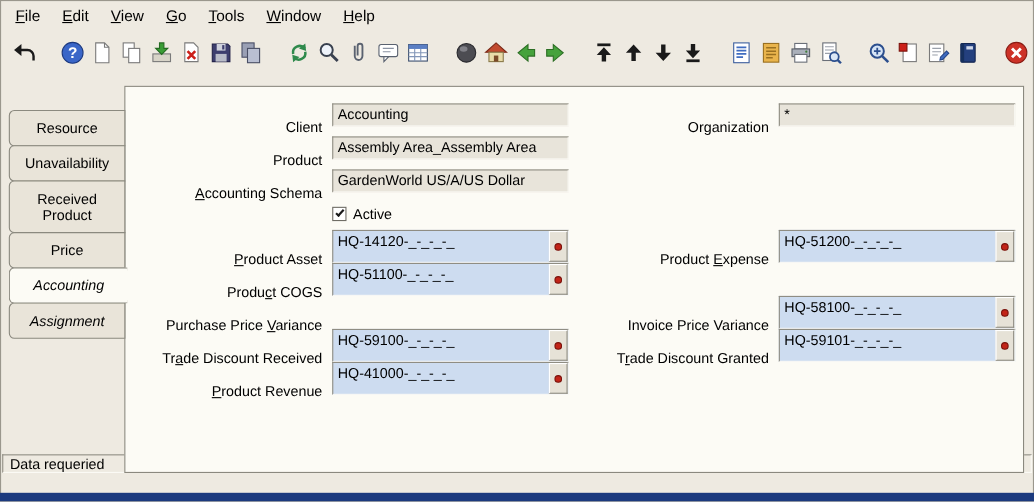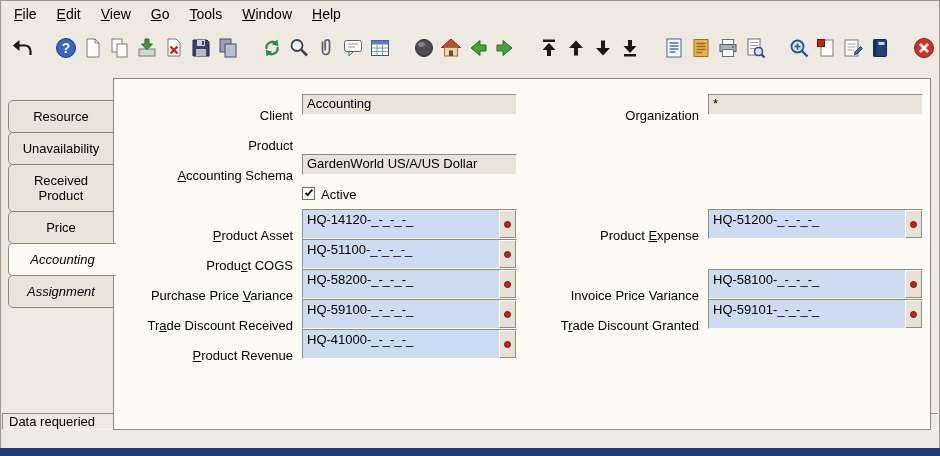--- a/index.html
+++ b/index.html
@@ -56,21 +56,21 @@
     border: 1px solid; border-color: #8f8d83 #fbfaf5 #fbfaf5 #8f8d83;
     background: var(--account-field-background, #cddcf0);
   }
   .acct .val { flex: 1; padding: 1px 4px; line-height: 17px; white-space: nowrap; overflow: hidden; }
   .acct-btn {
     width: 17px; background: #e6e2d7;
     border: 1px solid; border-color: #ffffff #8f8d83 #8f8d83 #ffffff;
     display: flex; align-items: center; justify-content: center; cursor: default;
   }
   .dot { width: 7px; height: 7px; border-radius: 50%; background: #c22418; border: 1px solid #7a130c; }
-  .cbrow { display: flex; align-items: flex-start; gap: 6px; }
+  .cbrow { display: flex; align-items: center; gap: 6px; }
   .checkbox { width: 13px; height: 13px; background: #fff; border: 1px solid #6f6d65; position: relative; display: inline-block; }
   .check { position: absolute; left: 2px; top: 2px; width: 8px; height: 4px; border-left: 2px solid #1a1a1a; border-bottom: 2px solid #1a1a1a; transform: rotate(-48deg); }
   
   .statusbar { position: absolute; left: 2px; right: 2px; bottom: 26px; height: 20px; display: flex; gap: 20px; align-items: flex-end; }
   .status-cell { border: 1px solid; border-color: #8f8d83 #fbfaf5 #fbfaf5 #8f8d83; display: flex; align-items: center; padding: 0 6px; }
   .status-msg { flex: 1; }
   .status-pos { width: 36px; justify-content: center; color: var(--record-position-color, #2a35c8); }
   .bottomstrip { position: absolute; left: 0; right: 0; bottom: 0; height: 8px; background: var(--bottom-strip, #1c3a7e); }
 </style>
 </head>
@@ -314,20 +314,21 @@
 
 <div class="panel">
   <div class="form">
 
     <div class="lbl" style="grid-row:1;grid-column:1">Client</div>
     <div class="tf" style="grid-row:1;grid-column:2">Accounting</div>
     <div class="lbl" style="grid-row:1;grid-column:3">Organization</div>
     <div class="tf" style="grid-row:1;grid-column:4">*</div>
 
     <div class="lbl" style="grid-row:2;grid-column:1">Product</div>
+    <div class="tf" style="grid-row:2;grid-column:2">Assembly Area_Assembly Area</div>
 
     <div class="lbl" style="grid-row:3;grid-column:1"><u>A</u>ccounting Schema</div>
     <div class="tf" style="grid-row:3;grid-column:2">GardenWorld US/A/US Dollar</div>
 
     <div class="cbrow" style="grid-row:4;grid-column:2">
       <span class="checkbox">
           <span class="check"></span>
         </span>
       <span>Active</span>
     </div>
@@ -349,26 +350,20 @@
 
     <div class="lbl" style="grid-row:6;grid-column:1">Produ<u>c</u>t COGS</div>
     <div class="acct" style="grid-row:6;grid-column:2">
       <span class="val">HQ-51100-_-_-_-_</span>
       <span class="acct-btn">
           <span class="dot"></span>
         </span>
     </div>
 
     <div class="lbl" style="grid-row:7;grid-column:1">Purchase Price <u>V</u>ariance</div>
-    <div class="acct" style="grid-row:7;grid-column:2">
-      <span class="val">HQ-58200-_-_-_-_</span>
-      <span class="acct-btn">
-          <span class="dot"></span>
-        </span>
-    </div>
     <div class="lbl" style="grid-row:7;grid-column:3">Invoice Price Variance</div>
     <div class="acct" style="grid-row:7;grid-column:4">
       <span class="val">HQ-58100-_-_-_-_</span>
       <span class="acct-btn">
           <span class="dot"></span>
         </span>
     </div>
 
     <div class="lbl" style="grid-row:8;grid-column:1">Tr<u>a</u>de Discount Received</div>
     <div class="acct" style="grid-row:8;grid-column:2">

